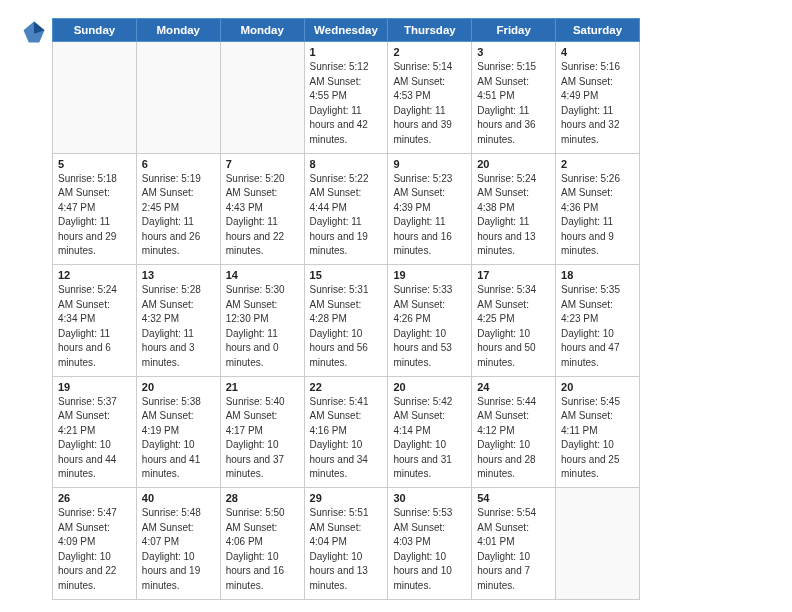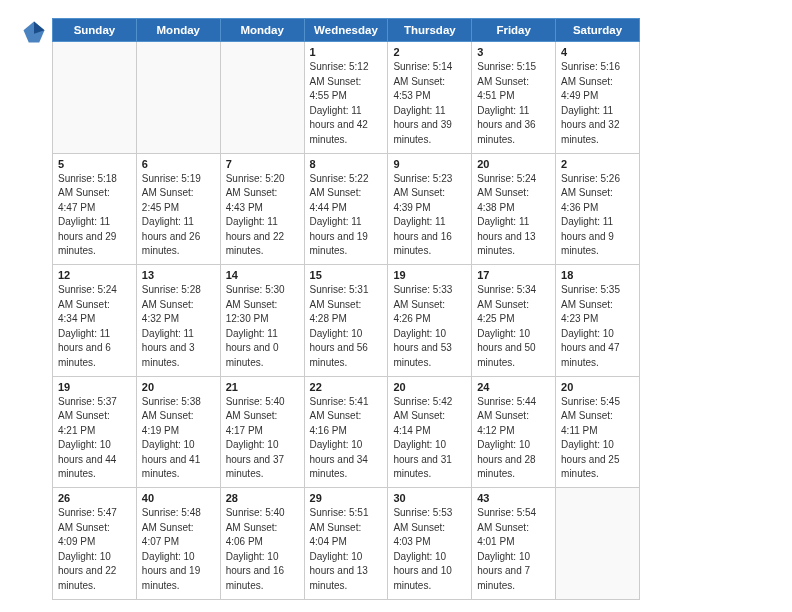--- a/index.html
+++ b/index.html
@@ -330,41 +330,41 @@
           </td>
           <td>
             <div class="day-number">40</div>
             <div class="day-info">Sunrise: 5:48 AM
 Sunset: 4:07 PM
 Daylight: 10 hours
 and 19 minutes.</div>
           </td>
           <td>
             <div class="day-number">28</div>
-            <div class="day-info">Sunrise: 5:40 AM
+            <div class="day-info">Sunrise: 5:50 AM
 Sunset: 4:06 PM
 Daylight: 10 hours
 and 16 minutes.</div>
           </td>
           <td>
             <div class="day-number">29</div>
             <div class="day-info">Sunrise: 5:51 AM
 Sunset: 4:04 PM
 Daylight: 10 hours
 and 13 minutes.</div>
           </td>
           <td>
             <div class="day-number">30</div>
             <div class="day-info">Sunrise: 5:53 AM
 Sunset: 4:03 PM
 Daylight: 10 hours
 and 10 minutes.</div>
           </td>
           <td>
-            <div class="day-number">43</div>
+            <div class="day-number">54</div>
             <div class="day-info">Sunrise: 5:54 AM
 Sunset: 4:01 PM
 Daylight: 10 hours
 and 7 minutes.</div>
           </td>
           <td class="empty"></td>
         </tr>
       </tbody>
   </table>
 </div>

